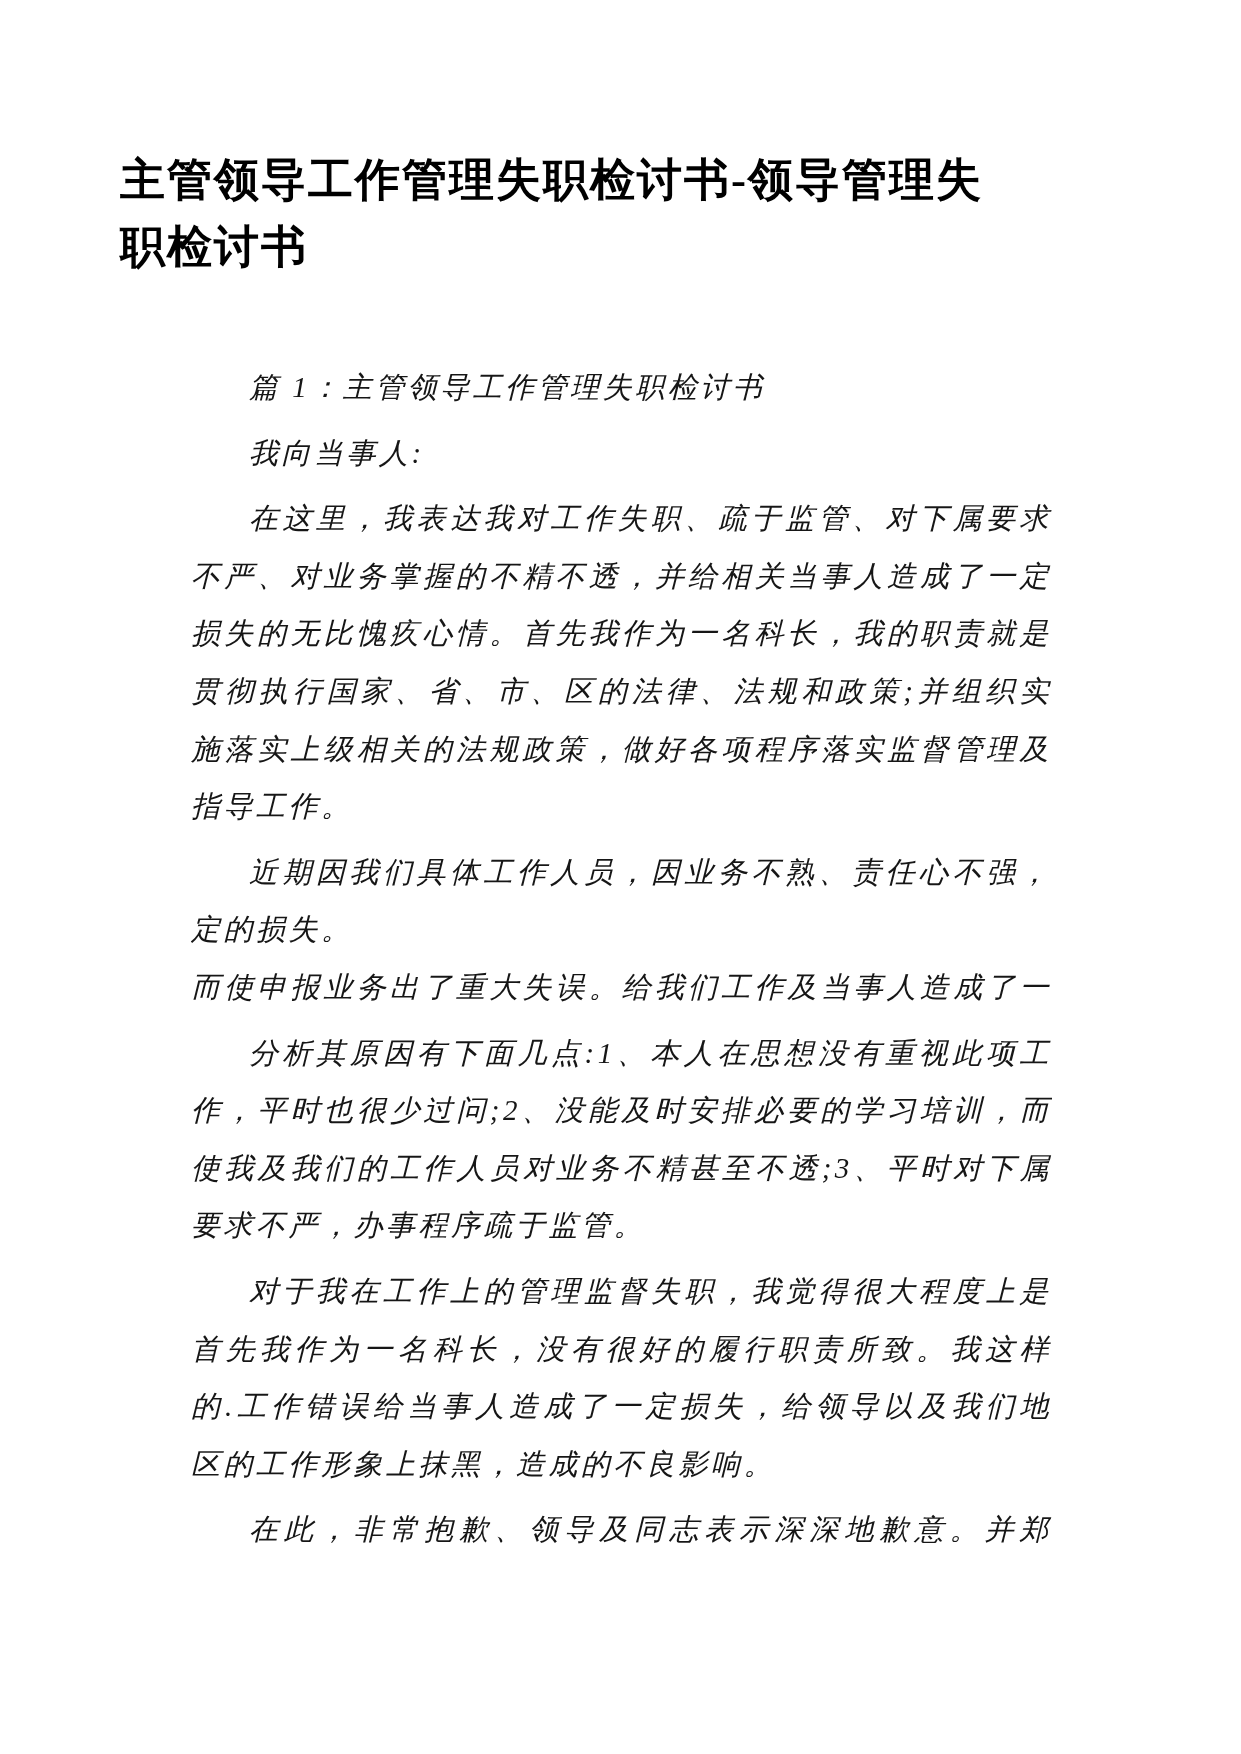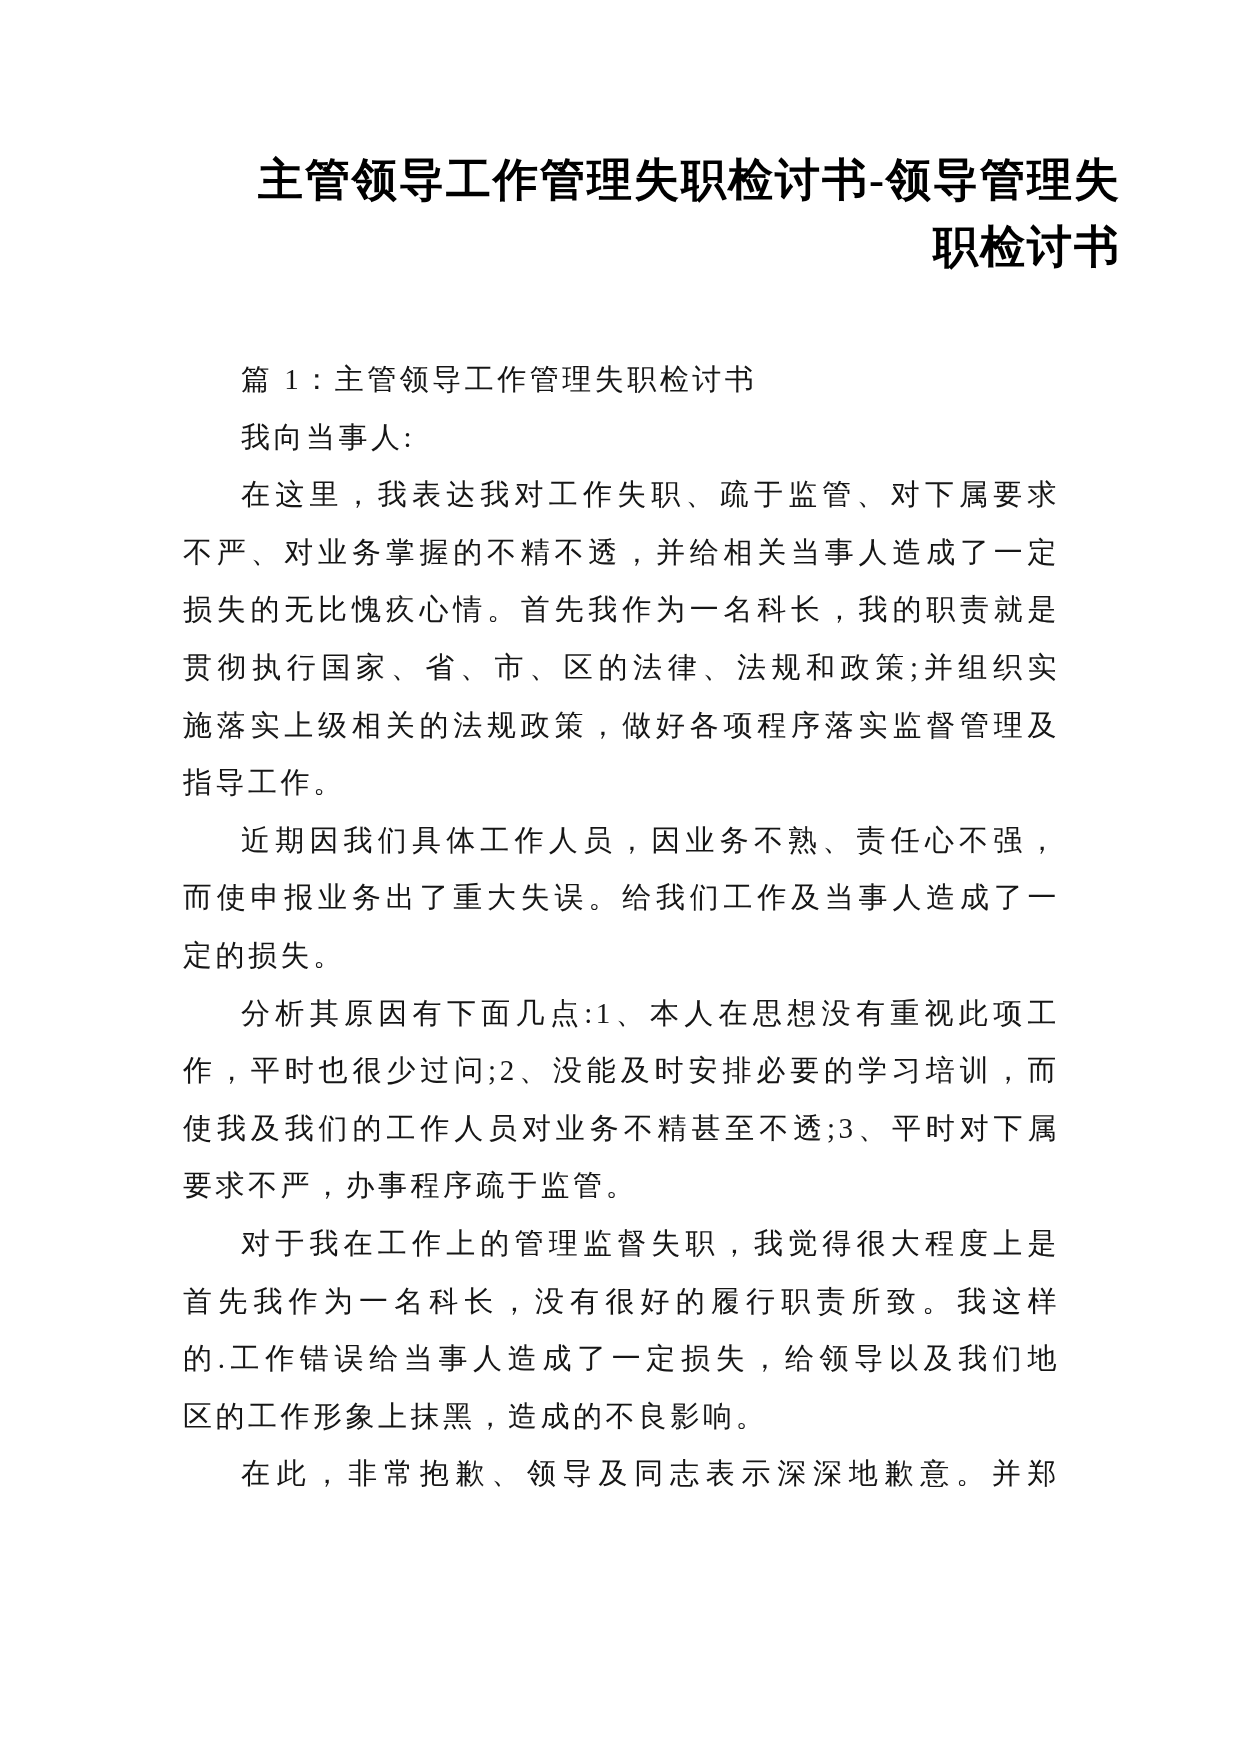--- a/index.html
+++ b/index.html
@@ -14,40 +14,41 @@
     margin: 0 auto;
     background: #ffffff;
     overflow: hidden;
     font-family: "Liberation Serif", "DejaVu Serif", serif;
   }
   .doc-title {
     position: absolute;
     top: 147px;
     left: 120px;
     width: 1001px;
-    text-align: right;
+    text-align: left;
     font-size: 45px;
     font-weight: bold;
     line-height: 67px;
     color: #000000;
     letter-spacing: 2px;
   }
   .doc-body {
     position: absolute;
     top: 351px;
     left: 183px;
     width: 877px;
     font-size: 29px;
     line-height: 57.6px;
     color: #161616;
     letter-spacing: 3.5px;
   }
   .para {
-    margin: 0;
+    margin: 8px;
     padding: 0;
+    font-style: italic;
   }
   .line {
     height: 57.6px;
     overflow: hidden;
     white-space: normal;
   }
   .line.fill {
     text-align: justify;
     text-align-last: justify;
   }
@@ -73,22 +74,22 @@
       <div class="para">
         <div class="line fill indent">在这里，我表达我对工作失职、疏于监管、对下属要求</div>
         <div class="line fill">不严、对业务掌握的不精不透，并给相关当事人造成了一定</div>
         <div class="line fill">损失的无比愧疚心情。首先我作为一名科长，我的职责就是</div>
         <div class="line fill">贯彻执行国家、省、市、区的法律、法规和政策;并组织实</div>
         <div class="line fill">施落实上级相关的法规政策，做好各项程序落实监督管理及</div>
         <div class="line">指导工作。</div>
       </div>
       <div class="para">
         <div class="line fill indent">近期因我们具体工作人员，因业务不熟、责任心不强，</div>
+        <div class="line">定的损失。</div>
         <div class="line fill">而使申报业务出了重大失误。给我们工作及当事人造成了一</div>
-        <div class="line">定的损失。</div>
       </div>
       <div class="para">
         <div class="line fill indent">分析其原因有下面几点:1、本人在思想没有重视此项工</div>
         <div class="line fill">作，平时也很少过问;2、没能及时安排必要的学习培训，而</div>
         <div class="line fill">使我及我们的工作人员对业务不精甚至不透;3、平时对下属</div>
         <div class="line">要求不严，办事程序疏于监管。</div>
       </div>
       <div class="para">
         <div class="line fill indent">对于我在工作上的管理监督失职，我觉得很大程度上是</div>
         <div class="line fill">首先我作为一名科长，没有很好的履行职责所致。我这样</div>

